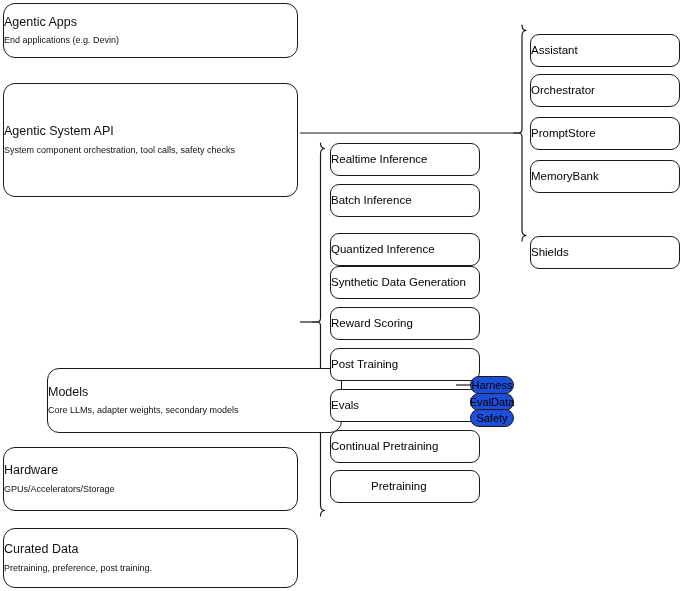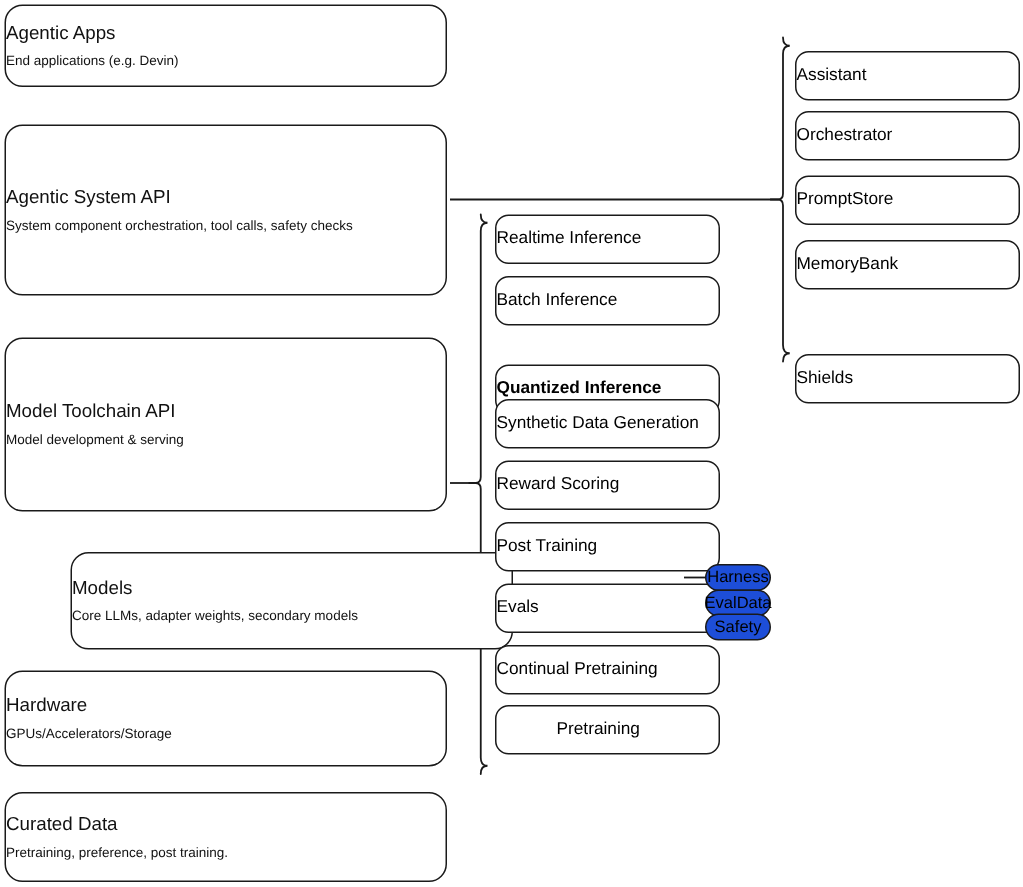--- a/index.html
+++ b/index.html
@@ -132,24 +132,20 @@
   <div class="box layer" style="top:3px; height:55px;">
     <div class="title">Agentic Apps</div>
     <div class="subtitle">End applications (e.g. Devin)</div>
   </div>
 
   <div class="box layer" style="top:83px; height:114px;">
     <div class="title">Agentic System API</div>
     <div class="subtitle">System component orchestration, tool calls, safety checks</div>
   </div>
 
-  <div class="box layer" style="top:225px; height:116px;">
-    <div class="title">Model Toolchain API</div>
-    <div class="subtitle">Model development &amp; serving</div>
-  </div>
 
   <div class="box layer" style="top:368px; height:65px;margin-left:44px;">
     <div class="title">Models</div>
     <div class="subtitle">Core LLMs, adapter weights, secondary models</div>
   </div>
 
   <div class="box layer" style="top:447px; height:64px;">
     <div class="title">Hardware</div>
     <div class="subtitle">GPUs/Accelerators/Storage</div>
   </div>
@@ -158,21 +154,21 @@
     <div class="title">Curated Data</div>
     <div class="subtitle">Pretraining, preference, post training.</div>
   </div>
 
   <div class="box cap" style="top:143px;">
     <span>Realtime Inference</span>
   </div>
   <div class="box cap" style="top:184px;">
     <span>Batch Inference</span>
   </div>
-  <div class="box cap" style="top:243px;font-weight:bold;">
+  <div class="box cap" style="top:233px;">
     <span>Quantized Inference</span>
   </div>
   <div class="box cap" style="top:266px;">
     <span>Synthetic Data Generation</span>
   </div>
   <div class="box cap" style="top:307px;">
     <span>Reward Scoring</span>
   </div>
   <div class="box cap" style="top:348px;">
     <span>Post Training</span>
@@ -193,21 +189,21 @@
   <div class="pill" style="top:393px;">
     <span>EvalData</span>
   </div>
   <div class="pill" style="top:409px;">
     <span>Safety</span>
   </div>
 
   <div class="box comp" style="top:34px;">
     <span>Assistant</span>
   </div>
-  <div class="box comp" style="top:74px;">
+  <div class="box comp" style="top:74px;border-radius:10px;">
     <span>Orchestrator</span>
   </div>
   <div class="box comp" style="top:117px;">
     <span>PromptStore</span>
   </div>
   <div class="box comp" style="top:160px;">
     <span>MemoryBank</span>
   </div>
   <div class="box comp" style="top:200px;margin-top:36px;">
     <span>Shields</span>

